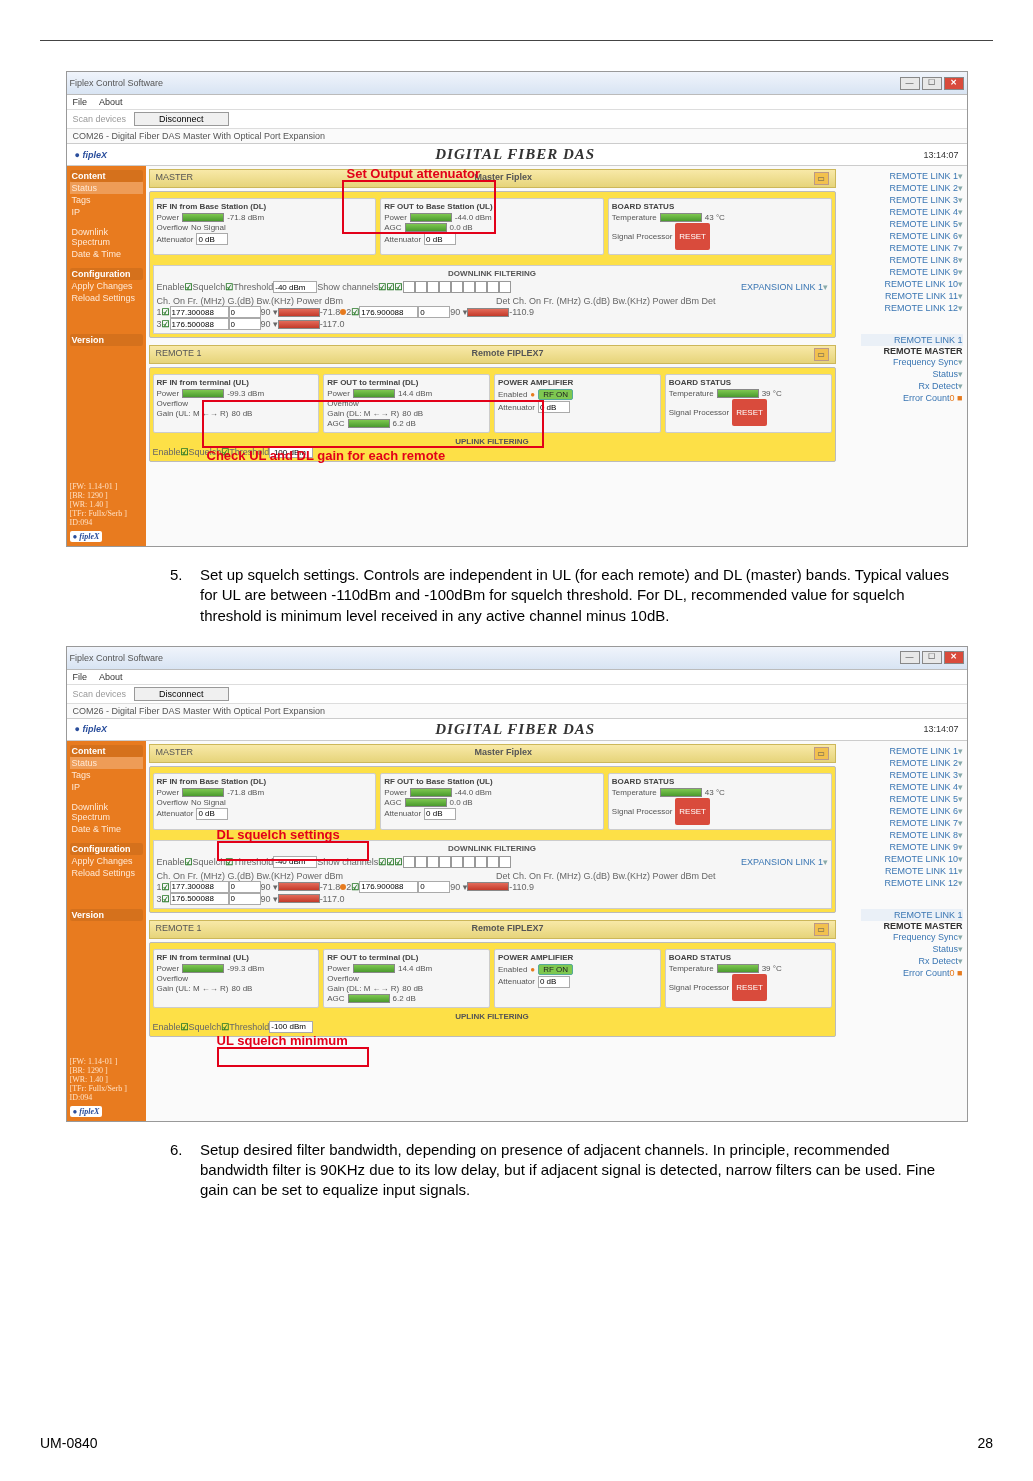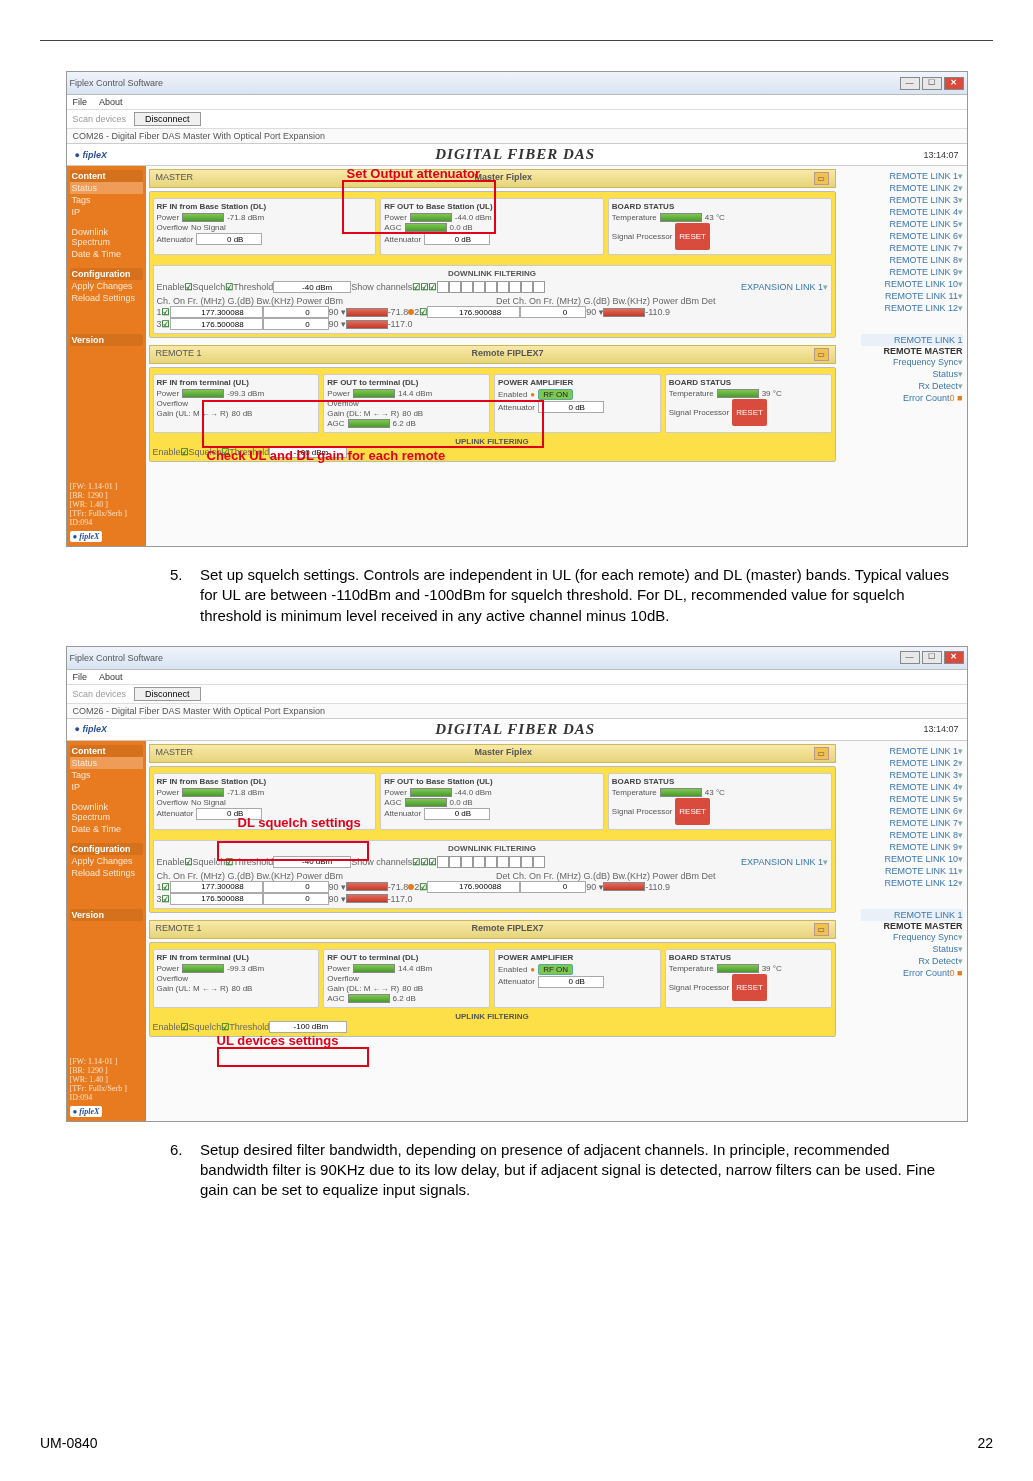--- a/index.html
+++ b/index.html
@@ -40,21 +40,21 @@
     font-size: 9px;
     border-bottom: 1px solid #bbb;
     justify-content: space-between;
   }
   .titlebar-right { display:flex; gap:2px;}
   .tbtn { width:18px; height:11px; border:1px solid #888; background:#e8e8e8; font-size:8px; text-align:center; line-height:10px; color:#333;}
   .tbtn.close { background:#d94b3c; color:#fff; font-weight:bold;}
   .menubar { padding: 2px 6px; font-size:9px; color:#333; border-bottom:1px solid #ddd;}
   .menubar span { margin-right:10px; }
   .toolbar-row { display:flex; padding:2px 6px; border-bottom:1px solid #ddd; align-items:center; font-size:9px; color:#444;}
-  .toolbar-row button { font-size:9px; padding:1px 10px; margin-left:8px; border:1px solid #999; background:#f0f0f0;}
+  .toolbar-row button { font-size:9px; padding:1px 24px; margin-left:8px; border:1px solid #999; background:#f0f0f0;}
   .comport-bar { padding:2px 6px; font-size:9px; color:#555; border-bottom:1px solid #ccc; background:#fafafa;}
   
   .app-body { display:flex; min-height:380px;}
   .header-banner {
     display:flex;
     align-items:center;
     justify-content:space-between;
     padding:2px 8px;
     border-bottom:1px solid #ccc;
     font-size:9px;
@@ -106,21 +106,21 @@
     color:#555;
     flex:1;
     border-radius:2px;
   }
   .mini-panel .hdg { font-weight:bold; color:#444; margin-bottom:2px;}
   .mini-panel .row { display:flex; align-items:center; gap:3px; margin:1px 0; }
   .bar-green { width:40px; height:7px; background:linear-gradient(#7ec850,#4a9a2e); border:1px solid #888;}
   .bar-red { width:40px; height:7px; background:linear-gradient(#e36b5a,#c43a2a); border:1px solid #888;}
   .badge-reset { background:#d94b3c; color:#fff; padding:9px 4px; border-radius:2px; font-size:8px;}
   .badge-rfon { background:#7ec850; color:#222; padding:0 4px; border-radius:2px; font-size:8px; border:1px solid #5a9;}
-  .small-input { width:28px; height:10px; border:1px solid #aaa; font-size:8px; padding:0 18px;text-align:right;}
+  .small-input { width:28px; height:10px; border:1px solid #aaa; font-size:8px; padding:0 1px;}
   .downlink-title { text-align:center; font-size:8px; font-weight:bold; color:#555;}
   .filters-row {display:flex; align-items:center; gap:0; flex-wrap:wrap; color:#666;}
   .sq { width:10px; height:10px; border:1px solid #999; background:#fff;}
   .check { color:#2a7a2a; font-weight:bold;}
   
   .annot-red-box { position:absolute; border:2px solid #e20019;}
   .annot-text { color:#e20019; font-weight:bold; font-size:13px; position:absolute;}
   .instr-block{ display:flex; margin: 18px 40px 20px 130px; font-size:15px; line-height:1.35;}
   .instr-block .num { width:30px; flex-shrink:0;}
   .footer {
@@ -790,28 +790,28 @@
               </div>
             <div class="rlink">
                 <span>Error Count</span>
                 <span style="color:#e67b1f;">0 ■</span>
               </div>
           </div>
         </div>
       </div>
     </div>
 
-    <div class="annot-text" style="top:168px; left:150px;margin-left:21px;">DL squelch settings</div>
+    <div class="annot-text" style="top:180px; left:150px;">DL squelch settings</div>
     <div class="annot-red-box" style="top:194px; left:150px; width:148px; height:16px;"></div>
-    <div class="annot-text" style="top:386px; left:150px;">UL devices settings</div>
+    <div class="annot-text" style="top:386px; left:150px;">UL squelch minimum</div>
     <div class="annot-red-box" style="top:400px; left:150px; width:148px; height:16px;"></div>
   </div>
 
   <div class="instr-block">
     <div class="num">6.</div>
     <div>Setup desired filter bandwidth, depending on presence of adjacent channels. In principle, recommended bandwidth filter is 90KHz due to its low delay, but if adjacent signal is detected, narrow filters can be used. Fine gain can be set to equalize input signals.</div>
   </div>
 
   <div class="footer">
     <span>UM-0840</span>
-    <span>22</span>
+    <span>28</span>
   </div>
 </div>
 
 </body></html>

